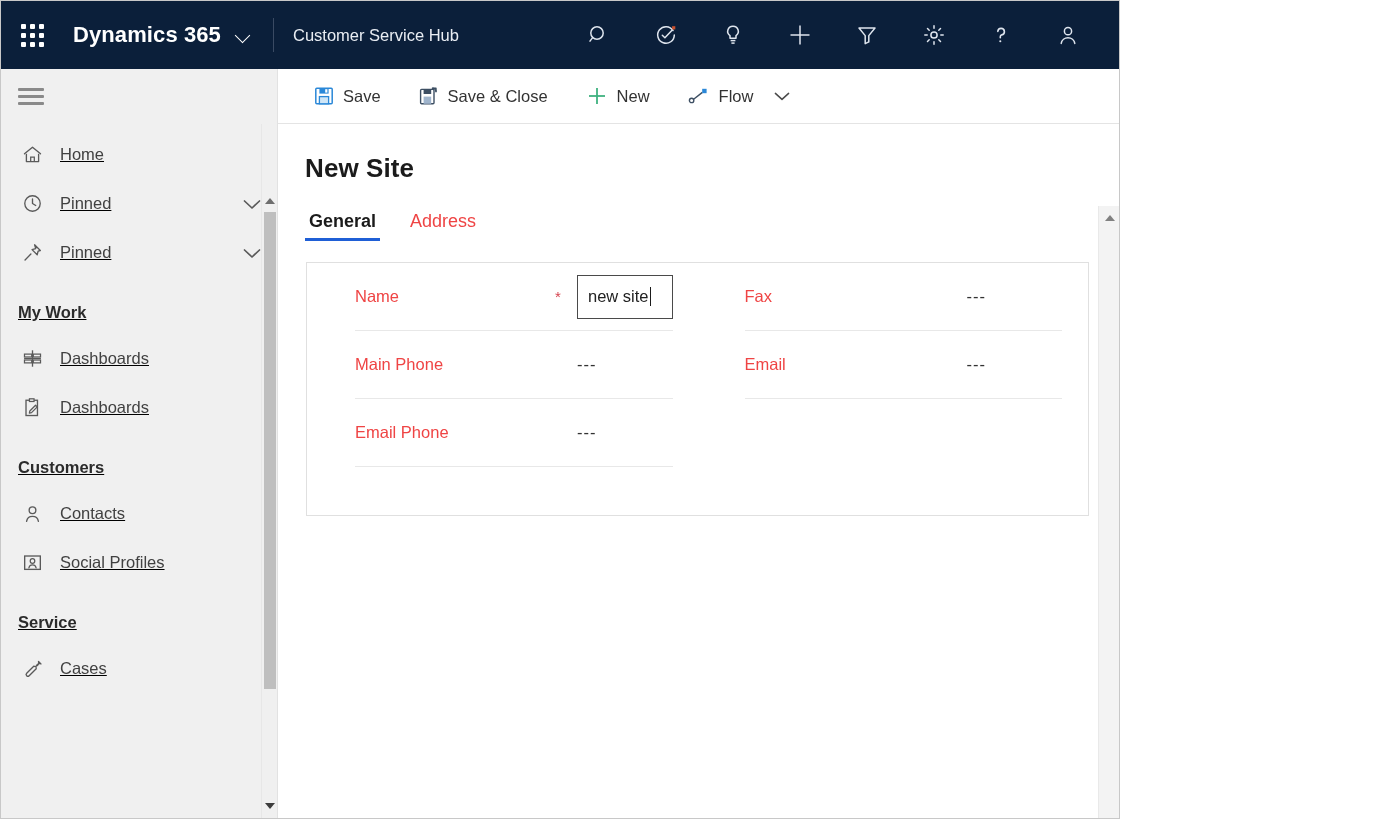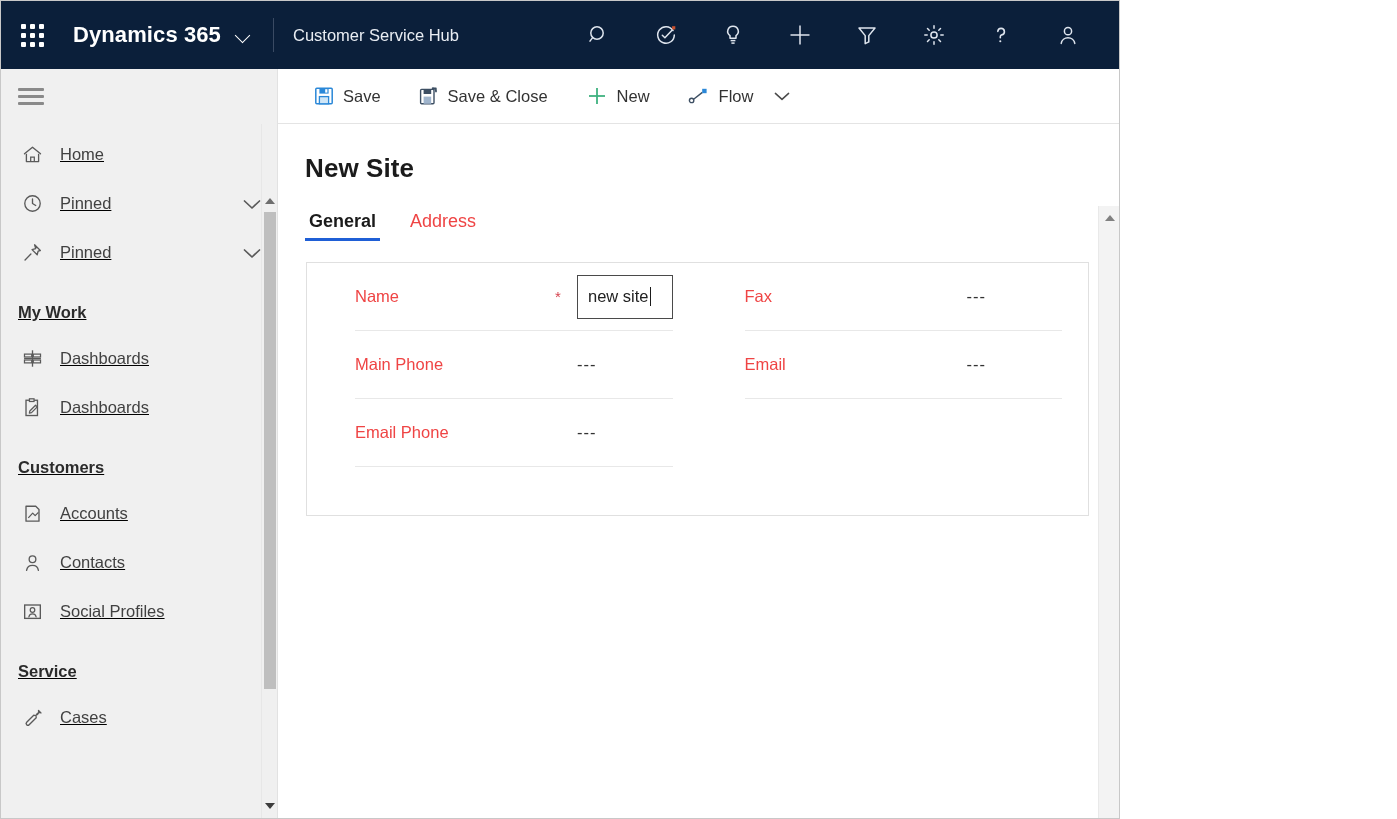--- a/index.html
+++ b/index.html
@@ -557,29 +557,20 @@
               <rect x="4.2" y="3.4" width="12" height="16" stroke="currentColor" stroke-width="1.4"></rect>
               <rect x="7.8" y="1.9" width="4.8" height="2.8" stroke="currentColor" stroke-width="1.3" fill="#f0f0f0"></rect>
               <path d="M8.2 14.6l6-6 1.8 1.8-6 6-2.3.5z" stroke="currentColor" stroke-width="1.3" stroke-linejoin="round"></path>
             </svg>
           </span>
           <span class="lbl">Dashboards</span>
         </div>
 
         <div class="group-title">Customers</div>
 
-        <div class="nav-item">
-          <span class="ico">
-            <svg width="21" height="21" viewBox="0 0 22 22" fill="none">
-              <path d="M4.2 3.4h10.2l3.4 3.4v12.2H4.2z" stroke="currentColor" stroke-width="1.4" stroke-linejoin="round"></path>
-              <path d="M6.6 15.6l4.6-5 2.6 2.6 3.4-3.4" stroke="currentColor" stroke-width="1.3" stroke-linejoin="round"></path>
-            </svg>
-          </span>
-          <span class="lbl">Accounts</span>
-        </div>
 
         <div class="nav-item">
           <span class="ico">
             <svg width="21" height="21" viewBox="0 0 22 22" fill="none">
               <circle cx="11" cy="7.6" r="3.5" stroke="currentColor" stroke-width="1.4"></circle>
               <path d="M4.8 19.2a6.3 6.3 0 0 1 12.4 0" stroke="currentColor" stroke-width="1.4" stroke-linecap="round"></path>
             </svg>
           </span>
           <span class="lbl">Contacts</span>
         </div>

